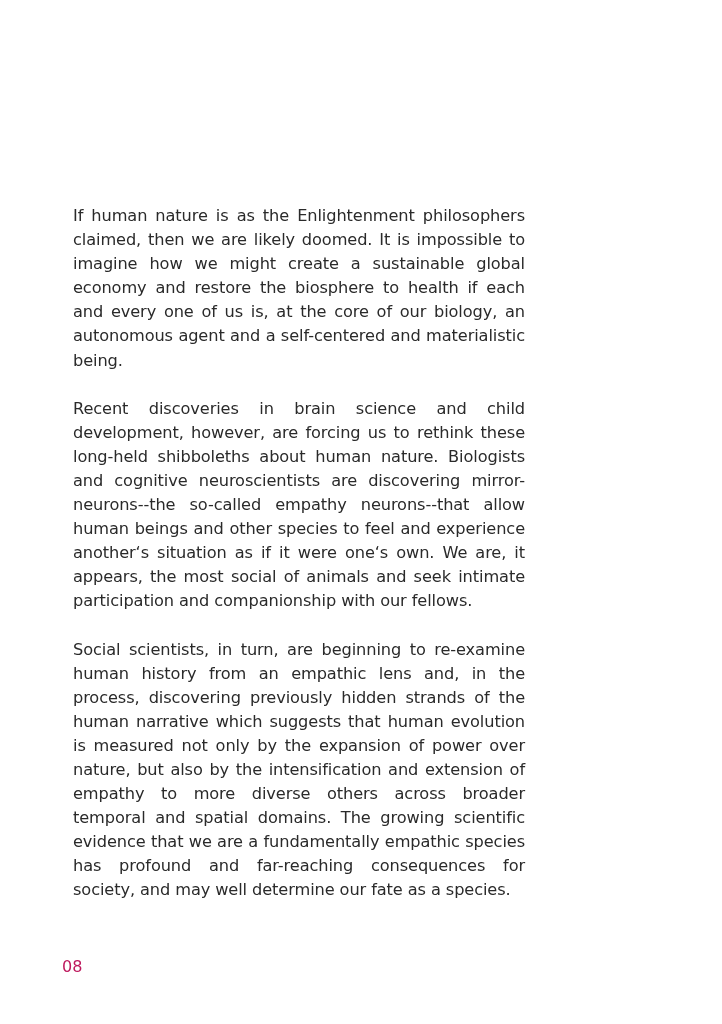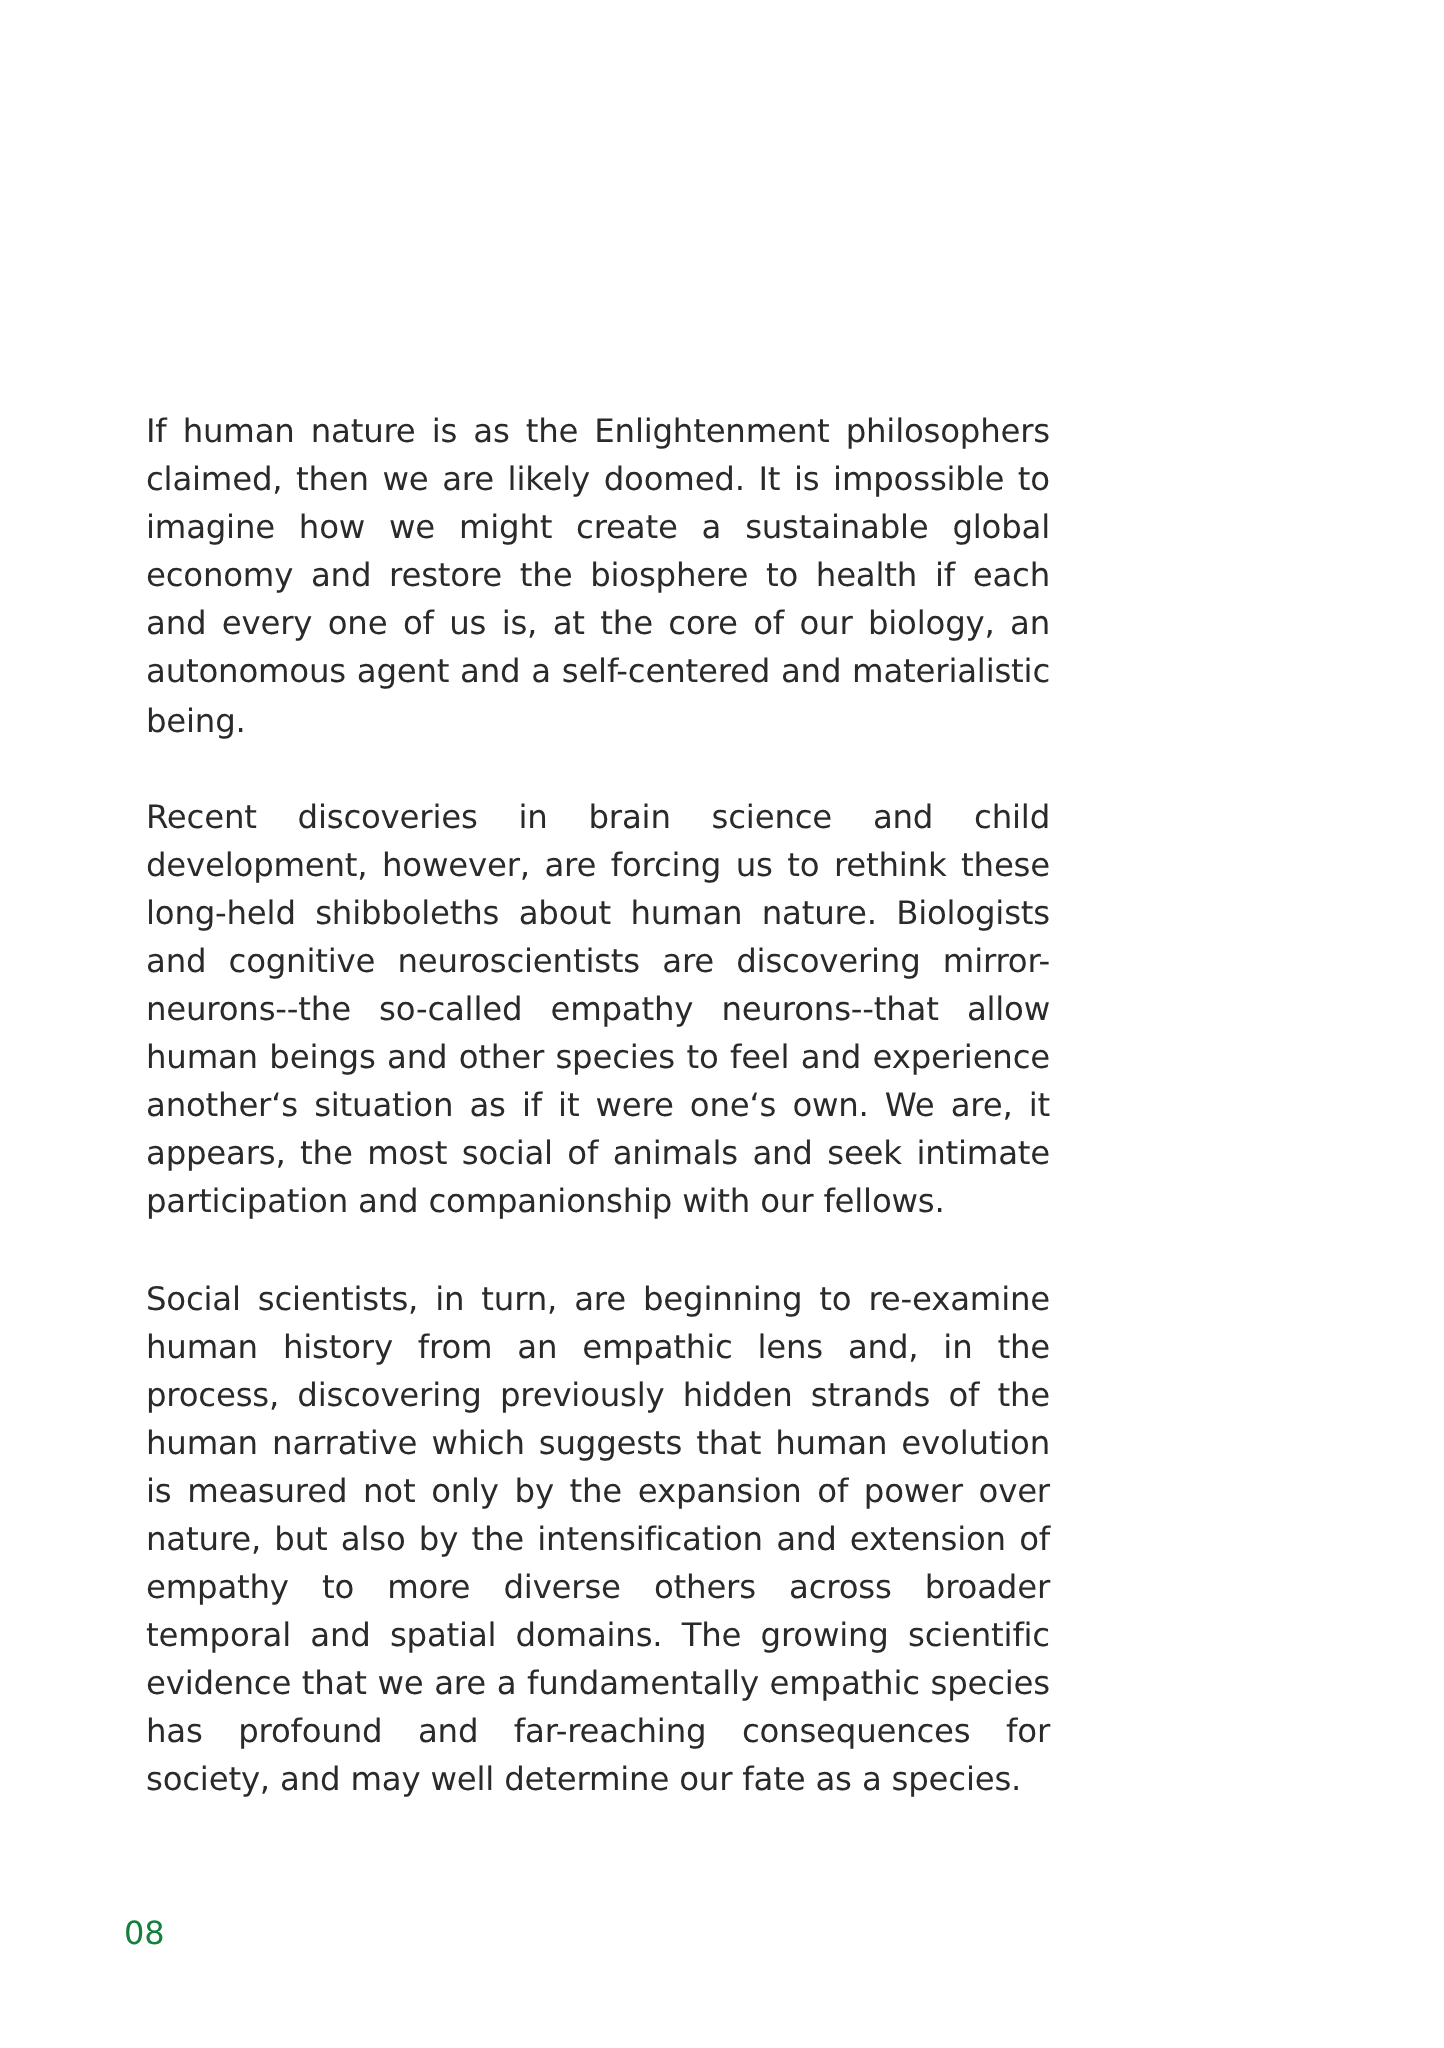--- a/index.html
+++ b/index.html
@@ -35,21 +35,21 @@
       letter-spacing: -0.1px;
       word-spacing: 0px;
       hyphens: none;
     }
     .page-number {
       position: absolute;
       left: 62px;
       top: 957px;
       font-size: 16px;
       line-height: 20px;
-      color: #15803d;
+      color: #be185d;
     }
   </style>
 </head>
 <body>
 
 <div class="page">
   <div class="body-text">
     <p class="para">If human nature is as the Enlightenment philosophers claimed, then we are likely doomed. It is impossible to imagine how we might create a sustainable global economy and restore the biosphere to health if each and every one of us is, at the core of our biology, an autonomous agent and a self-centered and materialistic being.</p>
     <p class="para">Recent discoveries in brain science and child development, however, are forcing us to rethink these long-held shibboleths about human nature. Biologists and cognitive neuroscientists are discovering mirror-neurons--the so-called empathy neurons--that allow human beings and other species to feel and experience another‘s situation as if it were one‘s own. We are, it appears, the most social of animals and seek intimate participation and companionship with our fellows.</p>
     <p class="para">Social scientists, in turn, are beginning to re-examine human history from an empathic lens and, in the process, discovering previously hidden strands of the human narrative which suggests that human evolution is measured not only by the expansion of power over nature, but also by the intensification and extension of empathy to more diverse others across broader temporal and spatial domains. The growing scientific evidence that we are a fundamentally empathic species has profound and far-reaching consequences for society, and may well determine our fate as a species.</p>

